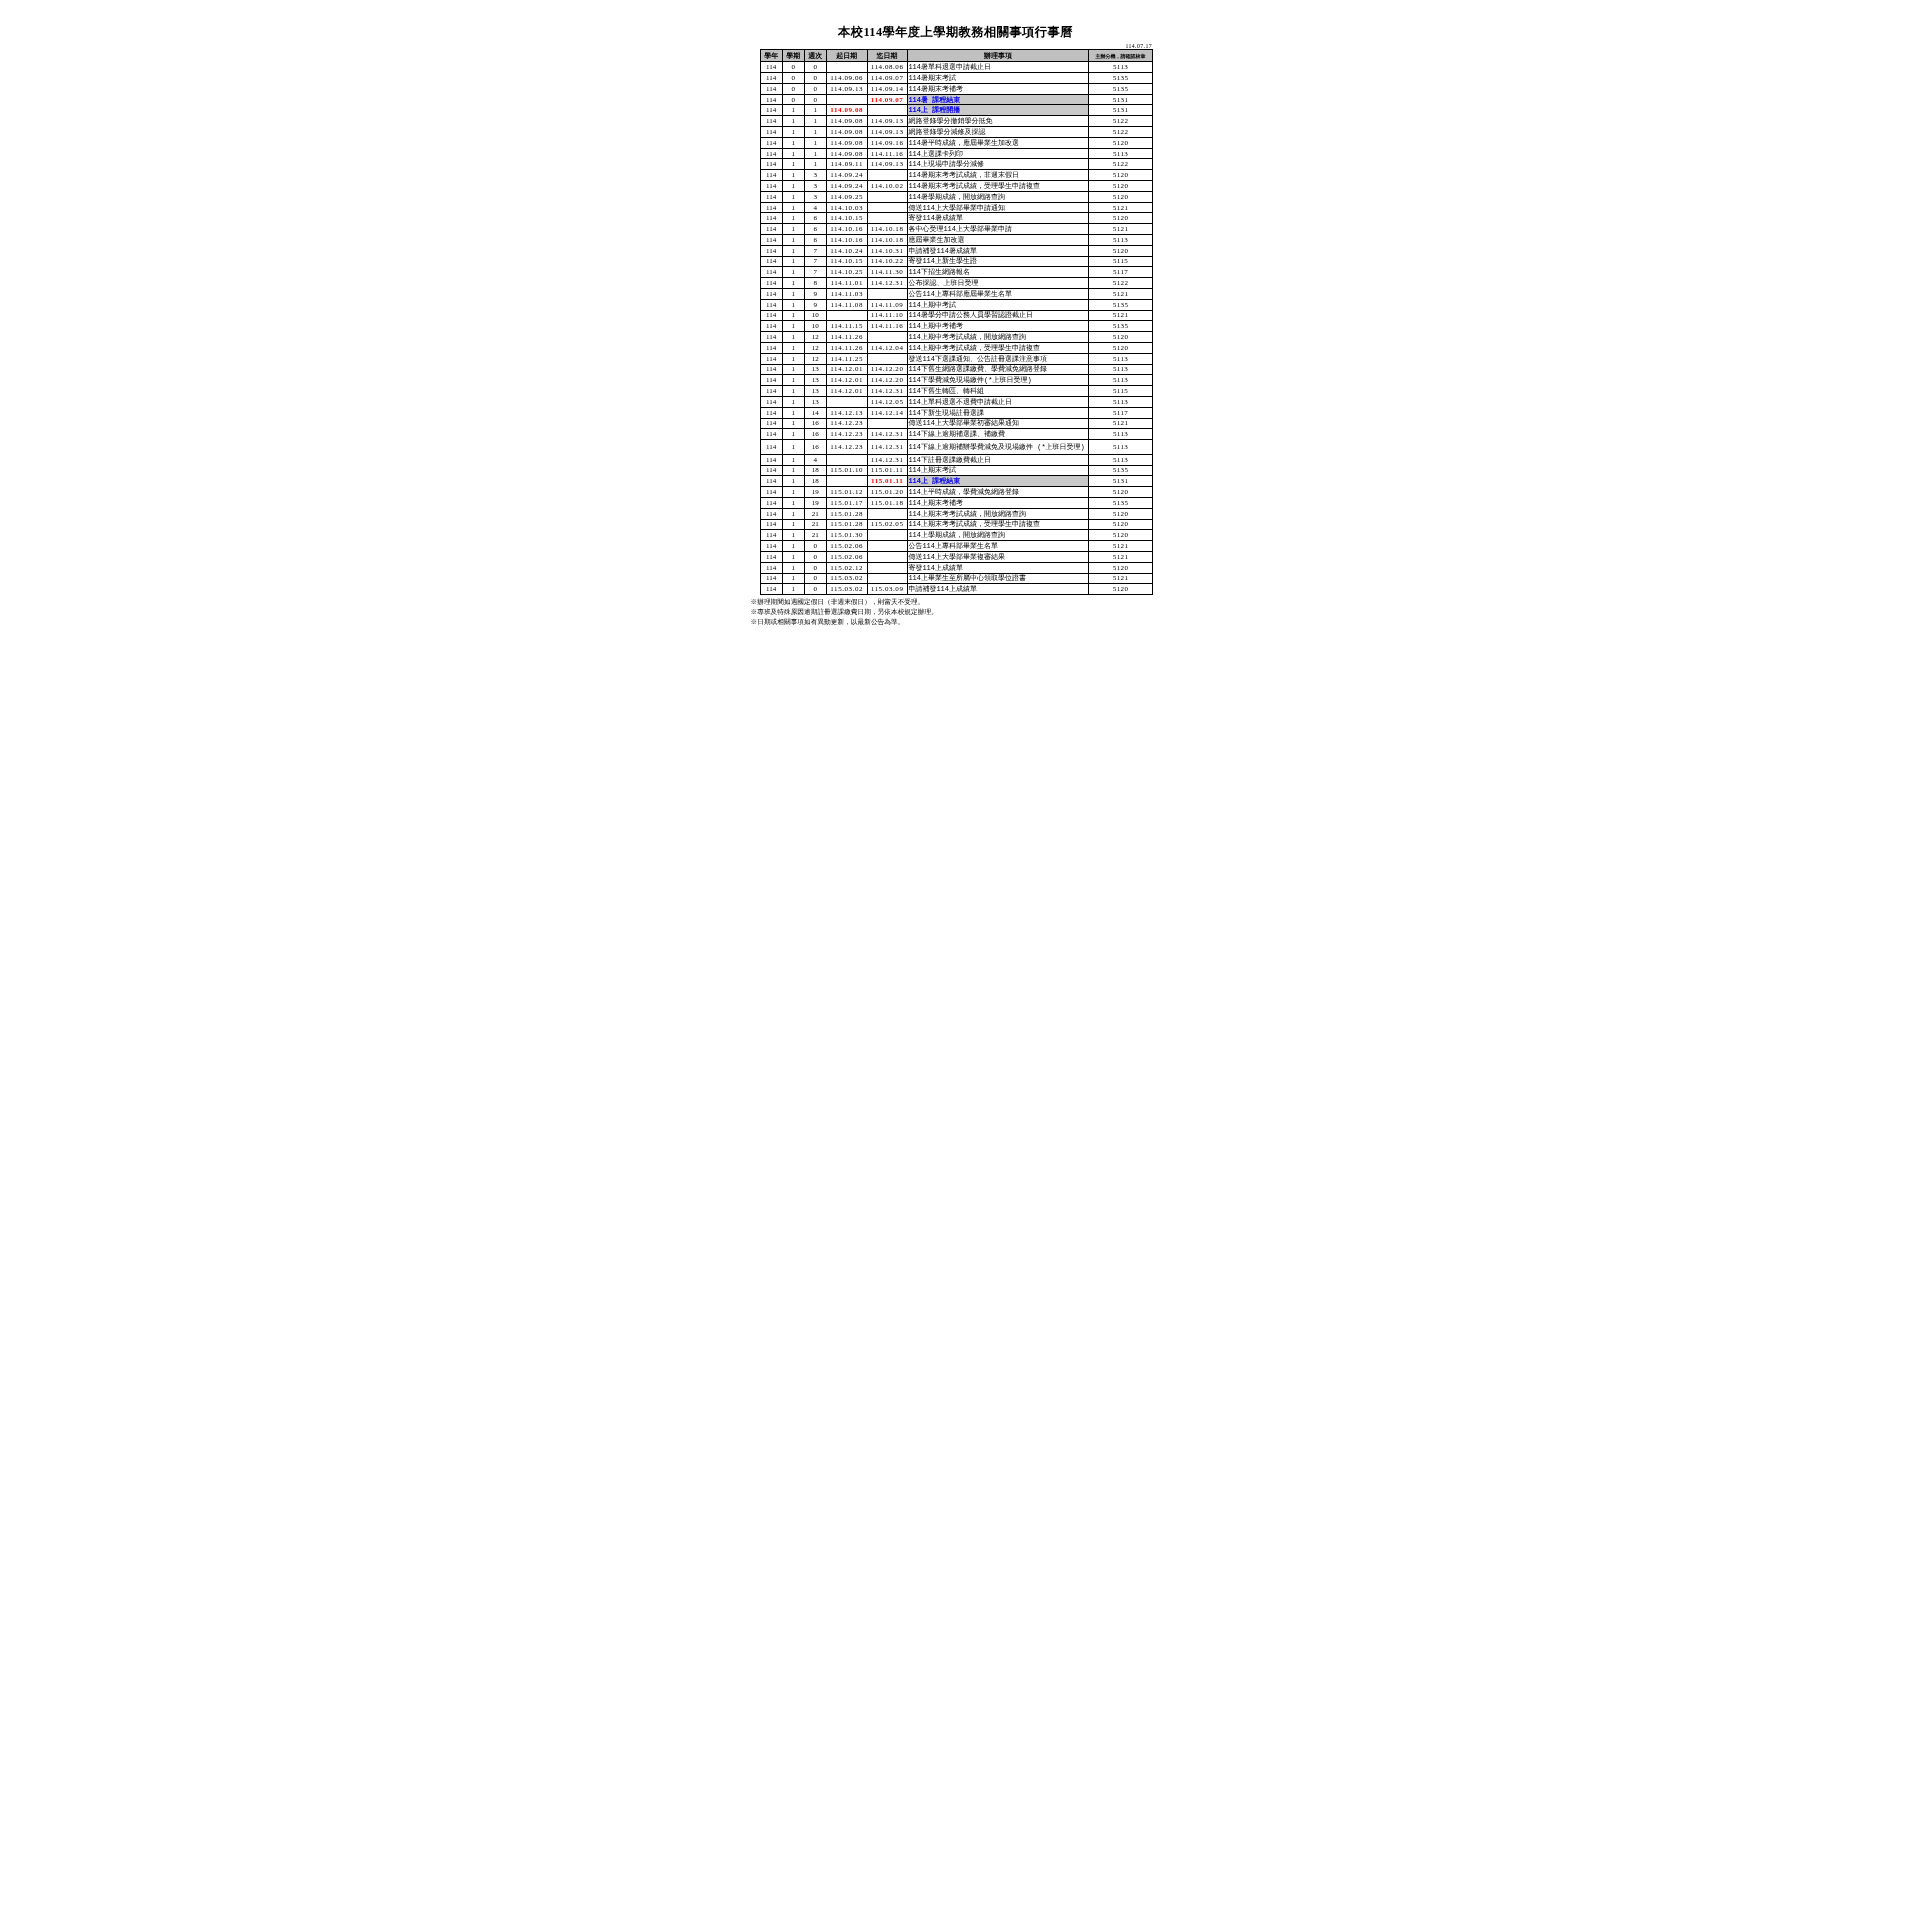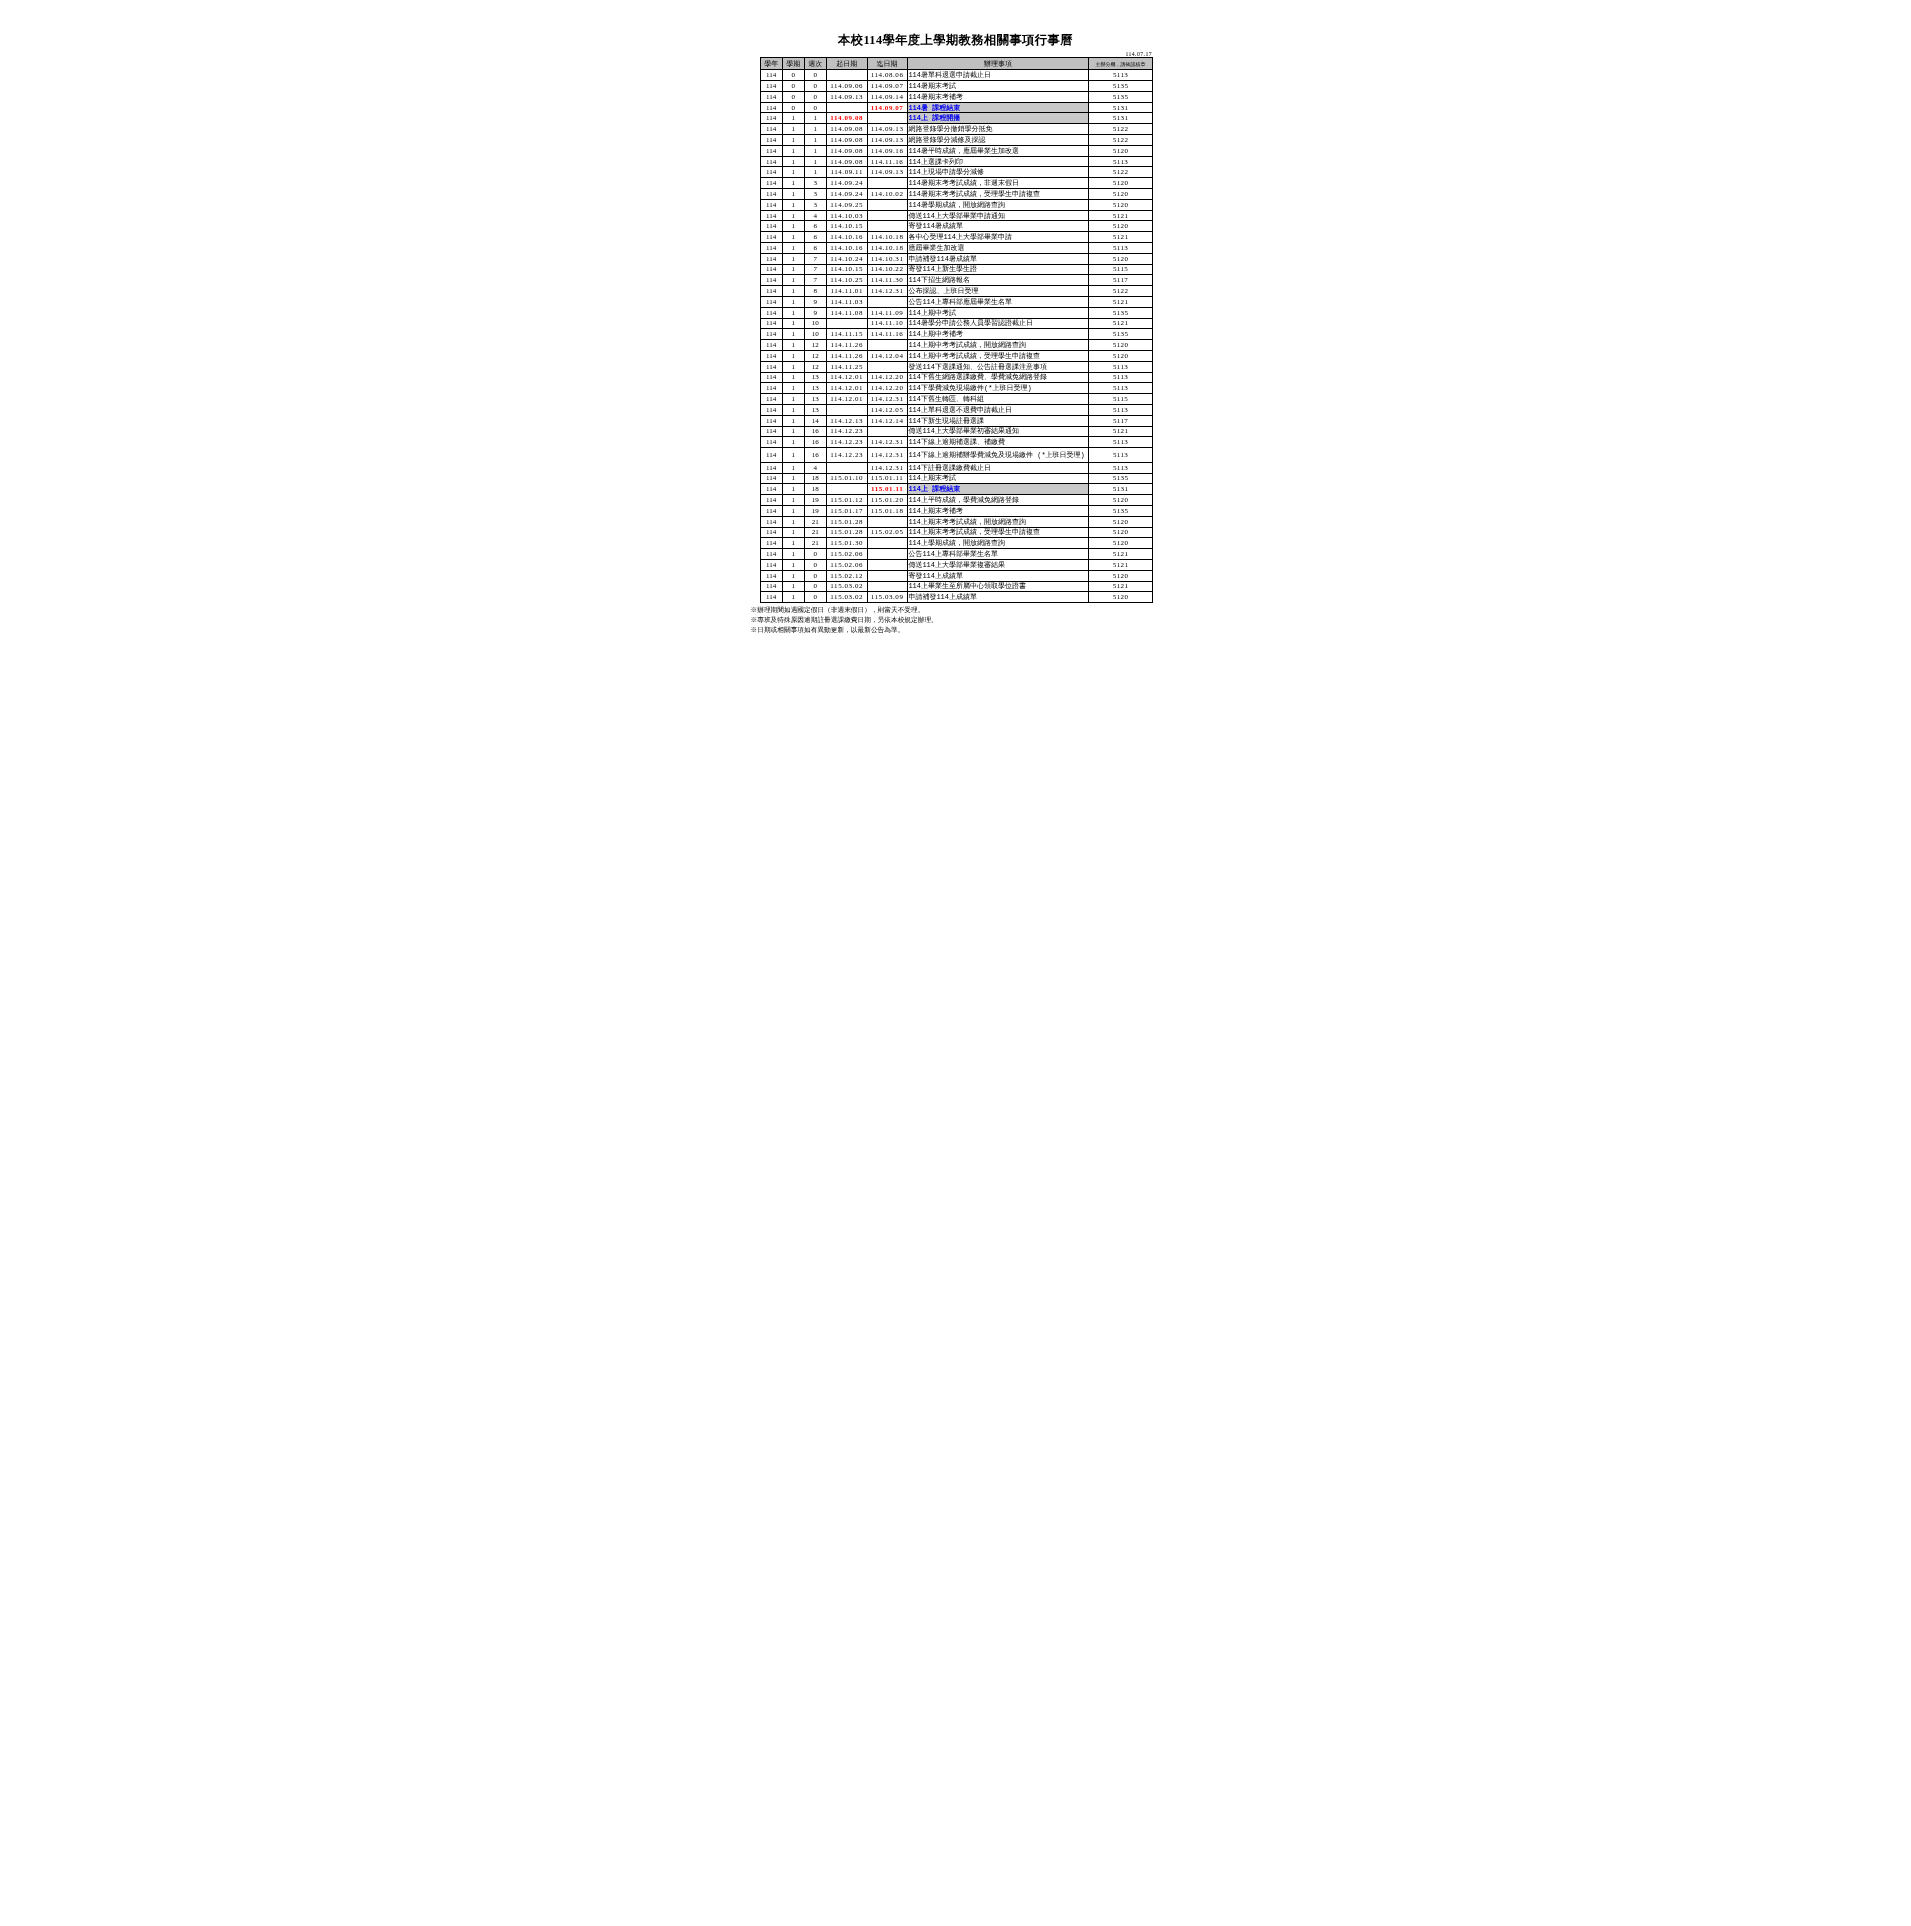--- a/index.html
+++ b/index.html
@@ -11,21 +11,21 @@
   }
   * { box-sizing: border-box; }
   html, body { margin: 0; padding: 0; background: #ffffff; }
   body {
     font-family: "Liberation Serif", "DejaVu Serif", serif;
     color: #000;
   }
   .page {
     width: 430px;
     min-height: 608px;
-    margin: 16px auto;
+    margin: 8px auto;
     padding-top: 10px;
     position: relative;
     background: #ffffff;
   }
   .title {
     text-align: center;
     font-size: 12.3px;
     font-weight: bold;
     margin: 6.2px 0 1.5px 0;
     letter-spacing: 0.4px;
@@ -53,21 +53,21 @@
     border-right: 0.8px solid var(--line);
     padding: 0.4px 0.8px;
     overflow: hidden;
     white-space: nowrap;
   }
   thead th {
     background: var(--header_bg);
     border-top: 1.2px solid var(--line);
     border-bottom: 1.2px solid var(--line);
     font-size: 7px;
-    font-weight: normal;
+    font-weight: bold;
     height: 10px;
   }
   thead th.h-ext { font-size: 5px; }
   tbody td {
     height: 10.8px;
     font-size: 7px;
     line-height: 1.15;
   }
   tr.tall td { height: 14.6px; }
   td.num { text-align: center; }

